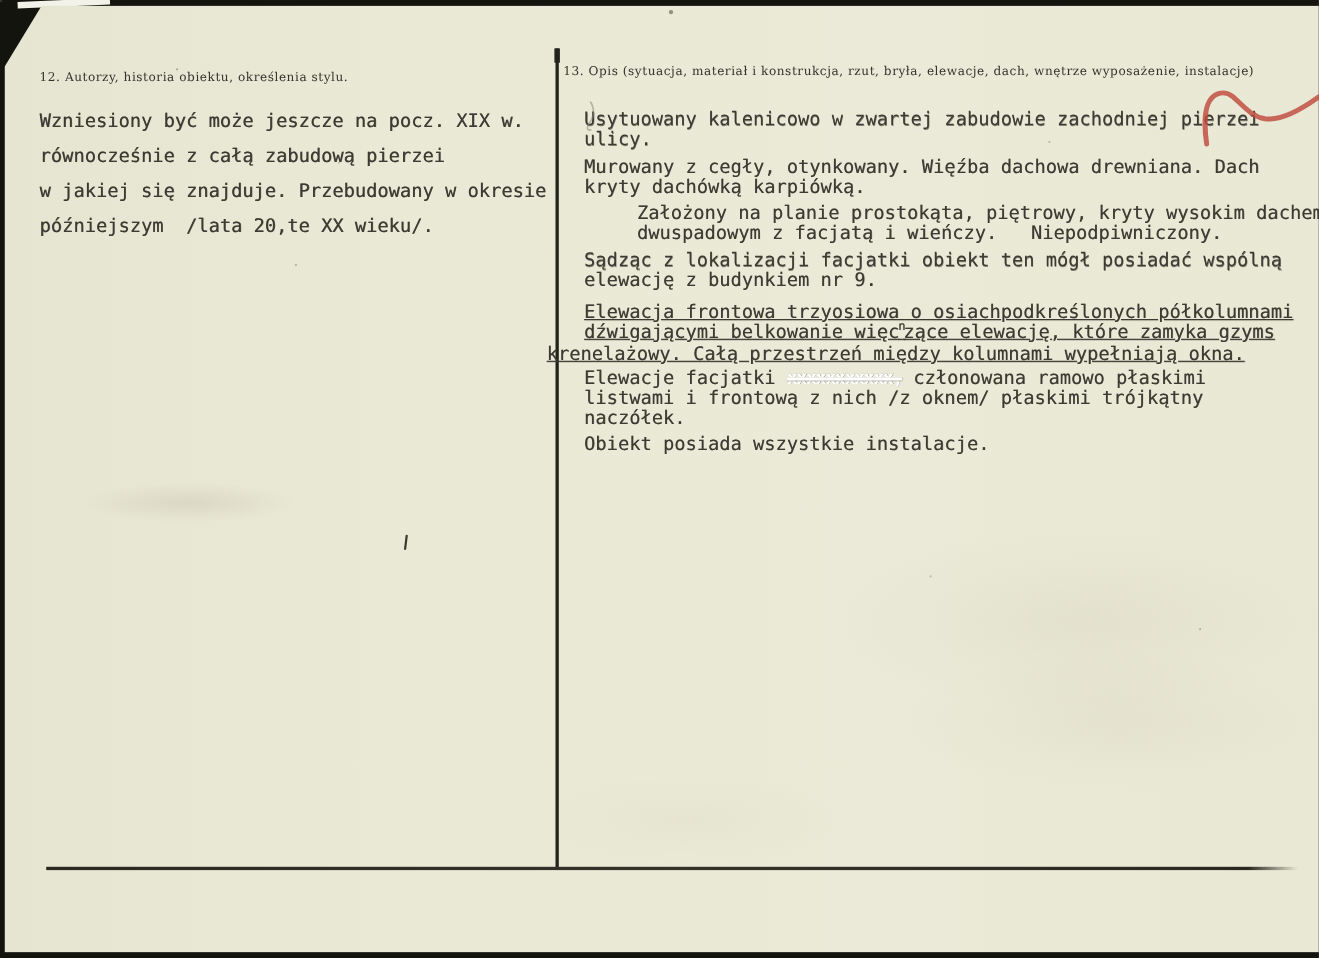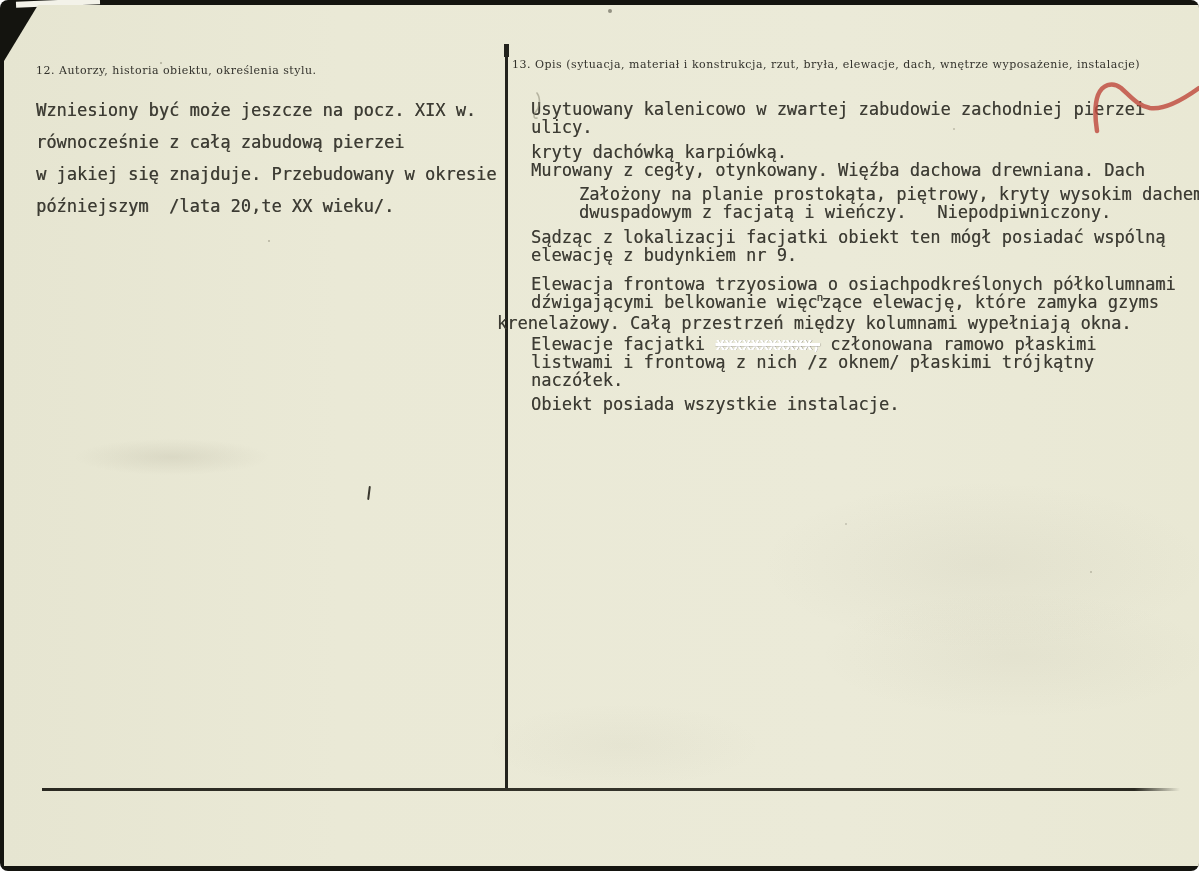--- a/index.html
+++ b/index.html
@@ -2,21 +2,20 @@
 <html><head>
 <meta charset="utf-8">
 <style>
   html,body{margin:0;padding:0;}
   .page{
     position:relative;
     width:1199px;height:871px;
     background:#14140f;
     overflow:hidden;
     font-family:"DejaVu Sans Mono",monospace;
-    border-radius:8px;
   }
   .paper{
     position:absolute;
     left:4px;top:5px;right:0;bottom:5px;
     background:
       radial-gradient(140px 26px at 168px 452px, rgba(118,112,92,0.12), transparent 70%),
       radial-gradient(320px 120px at 980px 560px, rgba(110,104,84,0.06), transparent 70%),
       radial-gradient(280px 90px at 1010px 650px, rgba(110,104,84,0.05), transparent 70%),
       radial-gradient(200px 60px at 620px 740px, rgba(110,104,84,0.04), transparent 70%),
       linear-gradient(90deg,#e6e5d1 0%,#eae9d6 28%,#ebead8 70%,#e9e8d4 100%);
@@ -45,21 +44,21 @@
   }
   .label-12{left:36px;top:64px;}
   .label-13{left:512px;top:58px;}
   .typed{color:#3c3b33;}
   .tline{white-space:pre;font-size:17px;line-height:18px;
     text-shadow:0.3px 0.3px 0.5px rgba(45,44,36,0.55);}
   .left-typed{position:absolute;left:36px;top:94px;}
   .left-typed .tline{line-height:32px;text-shadow:0.4px 0.3px 0.6px rgba(40,39,31,0.65);}
   .para{position:absolute;left:531px;}
   .p1{top:100px;} .p2{top:143px;} .p3{top:185px;margin-left:48px;} .p4{top:228px;}
-  .p5{top:275px;} .p6{top:335px;} .p7{top:395px;}
+  .p5{top:275px;text-decoration:underline;} .p6{top:335px;} .p7{top:395px;}
   .outdent{margin-left:-34px;}
   .struck{
     text-decoration:line-through;
     text-decoration-thickness:2.5px;
     font-weight:bold;letter-spacing:-1.5px;color:#ffffff;
   }
   .sup{
     font-size:11px;position:relative;top:-7px;margin:0 -2px 0 -1px;
   }
   .pen-tick{
@@ -102,22 +101,22 @@
     <div class="tline">w jakiej się znajduje. Przebudowany w okresie</div>
     <div class="tline">późniejszym  /lata 20,te XX wieku/.</div>
   </div>
 
   <div class="typed para p1">
     <div class="tline">Usytuowany kalenicowo w zwartej zabudowie zachodniej pierzei</div>
     <div class="tline">ulicy.</div>
   </div>
 
   <div class="typed para p2">
+    <div class="tline">Murowany z cegły, otynkowany. Więźba dachowa drewniana. Dach</div>
     <div class="tline">kryty dachówką karpiówką.</div>
-    <div class="tline">Murowany z cegły, otynkowany. Więźba dachowa drewniana. Dach</div>
   </div>
 
   <div class="typed para p3">
     <div class="tline">Założony na planie prostokąta, piętrowy, kryty wysokim dachem</div>
     <div class="tline">dwuspadowym z facjatą i wieńczy.   Niepodpiwniczony.</div>
   </div>
 
   <div class="typed para p4">
     <div class="tline">Sądząc z lokalizacji facjatki obiekt ten mógł posiadać wspólną</div>
     <div class="tline">elewację z budynkiem nr 9.</div>

